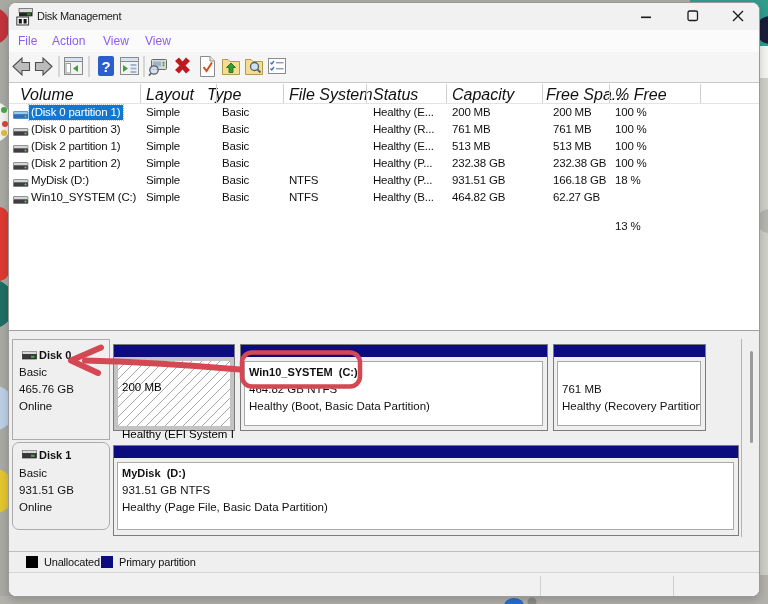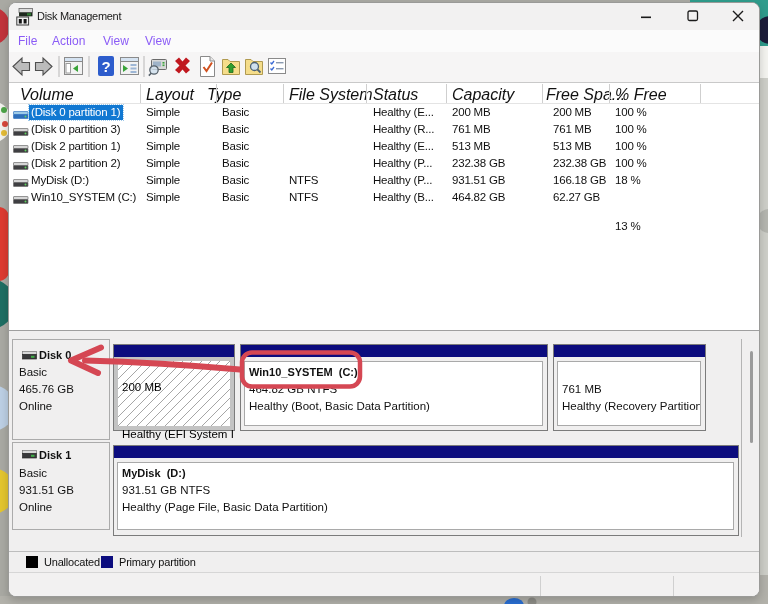--- a/index.html
+++ b/index.html
@@ -273,21 +273,21 @@
         <svg width="15" height="9" style="position:absolute;left:9px;top:11px;">
           <rect x="0.5" y="0.5" width="14" height="3" fill="#d8d8d8" stroke="#777" stroke-width="0.7"></rect>
           <rect x="0.5" y="3.5" width="14" height="4.5" fill="#38383a" stroke="#2a2a2a" stroke-width="0.7"></rect>
           <rect x="9" y="4.8" width="3.5" height="2" fill="#3fae46"></rect>
         </svg>
         <span class="b abs" style="left:26px;top:9px;">Disk 0</span>
         <span class="abs" style="left:6px;top:26px;">Basic</span>
         <span class="abs" style="left:6px;top:43px;">465.76 GB</span>
         <span class="abs" style="left:6px;top:60px;">Online</span>
       </div>
-      <div class="dlabel" style="left:3px;top:111px;width:96px;height:86px;">
+      <div class="dlabel" style="left:3px;top:111px;width:96px;height:86px;border-radius:7px;">
         <svg width="15" height="9" style="position:absolute;left:9px;top:7px;">
           <rect x="0.5" y="0.5" width="14" height="3" fill="#d8d8d8" stroke="#777" stroke-width="0.7"></rect>
           <rect x="0.5" y="3.5" width="14" height="4.5" fill="#38383a" stroke="#2a2a2a" stroke-width="0.7"></rect>
           <rect x="9" y="4.8" width="3.5" height="2" fill="#3fae46"></rect>
         </svg>
         <span class="b abs" style="left:26px;top:6px;">Disk 1</span>
         <span class="abs" style="left:6px;top:24px;">Basic</span>
         <span class="abs" style="left:6px;top:41px;">931.51 GB</span>
         <span class="abs" style="left:6px;top:58px;">Online</span>
       </div>

